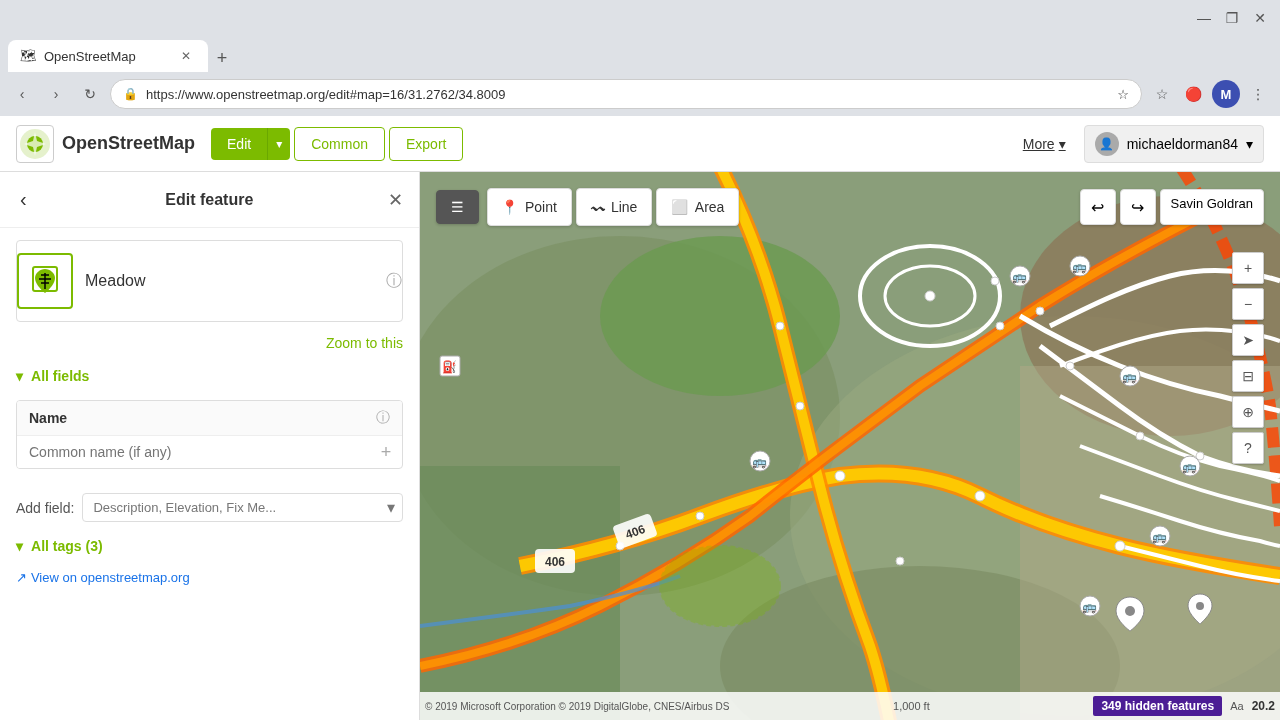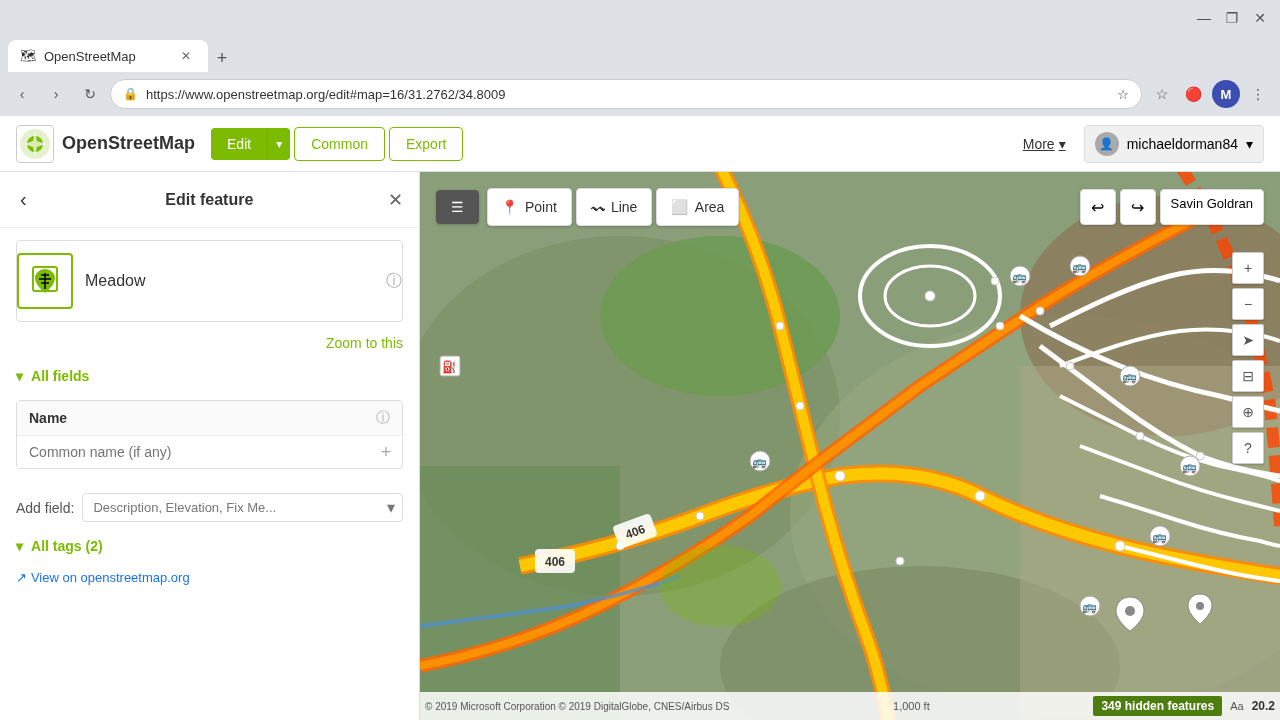--- a/index.html
+++ b/index.html
@@ -541,21 +541,21 @@
       align-items: center;
       justify-content: space-between;
       padding: 4px 5px;
       background: rgba(255,255,255,0.85);
       font-size: 11px;
       color: #555;
     }
     .attribution { font-size: 10px; color: #555; }
     .scale-bar { display: flex; align-items: flex-end; gap: 4px; }
     .hidden-features-badge {
-      background: #4d7c0f;
+      background: #4c1d95;
       color: white;
       padding: 3px 8px;
       border-radius: 2px;
       font-size: 12px;
       font-weight: bold;
     }
     .zoom-level {
       font-size: 12px;
       color: #333;
       font-weight: bold;
@@ -703,21 +703,21 @@
         <div class="add-field-wrapper">
           <select class="add-field-select">
             <option>Description, Elevation, Fix Me...</option>
           </select>
         </div>
       </div>
 
       <div class="all-tags-section">
         <div class="all-tags-header">
           <span>▾</span>
-          <span>All tags (2)</span>
+          <span>All tags (3)</span>
         </div>
       </div>
 
       <a class="view-link">
         <span>↗</span>
         <span>View on openstreetmap.org</span>
       </a>
     </div>
 
     <div class="map-area">

